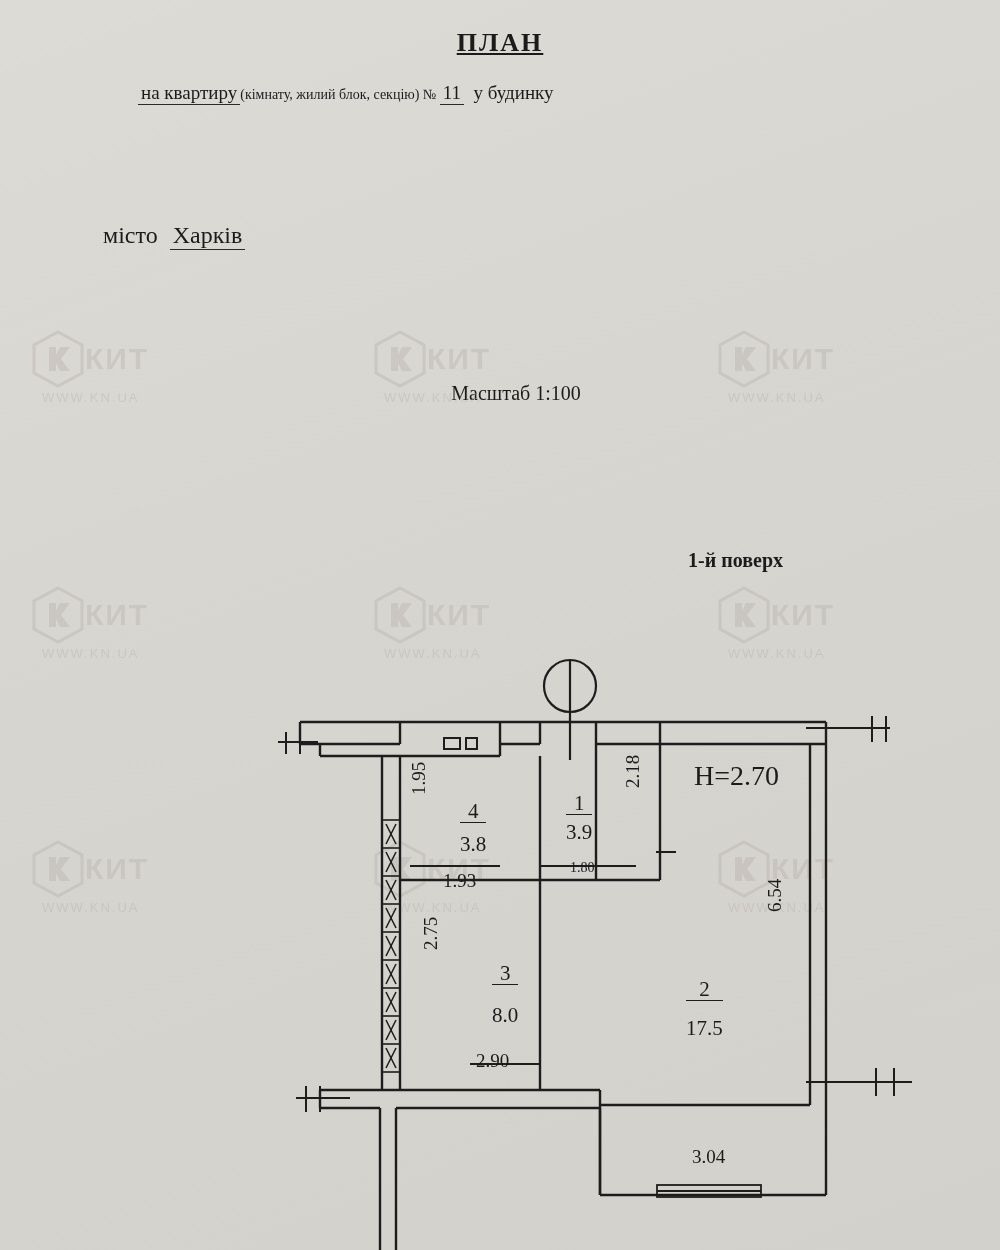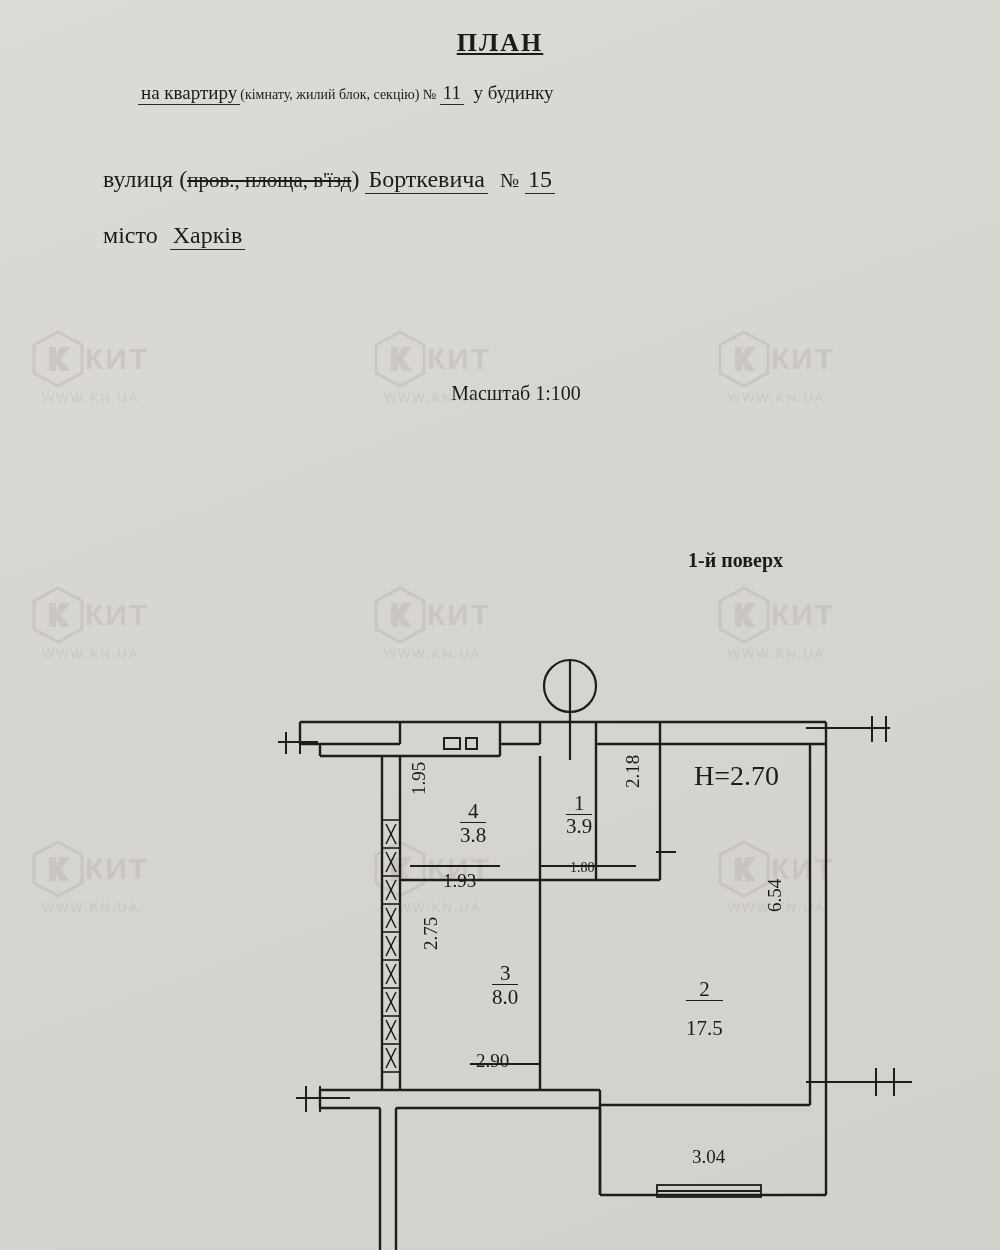--- a/index.html
+++ b/index.html
@@ -108,23 +108,20 @@
 
 <div class="page">
 
   <div class="title">ПЛАН</div>
 
   <div class="line l1">
     <span class="u">на квартиру</span><span style="font-size:14px;margin-top:18px;">(кімнату, жилий блок, секцію) № </span><span class="u">11</span>&nbsp;&nbsp;<span>у будинку</span>
   </div>
 
 
-  <div class="line l3">
-    <span>вулиця (</span><span class="strike" style="font-size:21px;">пров., площа, в'їзд</span><span>)</span>&nbsp;<span class="u">Борткевича</span>&nbsp;&nbsp;<span style="font-size:20px;">№</span>&nbsp;<span class="u">15</span>
-  </div>
 
   <div class="line l4">
     <span>місто</span>&nbsp;&nbsp;<span class="u">Харків</span>
   </div>
 
 
   <div class="line l6">Масштаб 1:100</div>
 
   <div class="floor-label">1-й поверх</div>
 
@@ -360,31 +357,31 @@
       <path d="M410,866 L500,866"></path>
       <path d="M540,866 L610,866"></path>
       <path d="M552,866 L636,866"></path>
       <path d="M656,852 L676,852"></path>
       <path d="M470,1064 L540,1064"></path>
     </g>
   </svg>
 
   <div style="position:absolute; top:800px; left:460px; text-align:center; font-size:21px; line-height:1.05;">
     <div>4</div>
-    <div style="border-top:1.8px solid #1d1d1d; padding-top:1px;">3.8</div>
+    <div style="border-top:1.8px solid #1d1d1d; padding-top:10px;">3.8</div>
   </div>
 
   <div style="position:absolute; top:792px; left:566px; text-align:center; font-size:21px; line-height:1.05;">
     <div>1</div>
-    <div style="border-top:1.8px solid #1d1d1d; padding-top:0;text-align:center;">3.9</div>
+    <div style="border-top:1.8px solid #1d1d1d; padding-top:6px;text-align:center;">3.9</div>
   </div>
 
   <div style="position:absolute; top:962px; left:492px; text-align:center; font-size:21px; line-height:1.05;">
     <div>3</div>
-    <div style="border-top:1.8px solid #1d1d1d; padding-top:1px;">8.0</div>
+    <div style="border-top:1.8px solid #1d1d1d; padding-top:19px;">8.0</div>
   </div>
 
   <div style="position:absolute; top:978px; left:686px; text-align:center; font-size:21px; line-height:1.05;">
     <div>2</div>
     <div style="border-top:1.8px solid #1d1d1d; padding-top:16px;">17.5</div>
   </div>
 
   <div style="position:absolute; top:760px; left:694px; font-size:28px;">H=2.70</div>
 
   <div style="position:absolute; top:795px; left:408px; font-size:19px; transform:rotate(-90deg); transform-origin:left top;">1.95</div>

